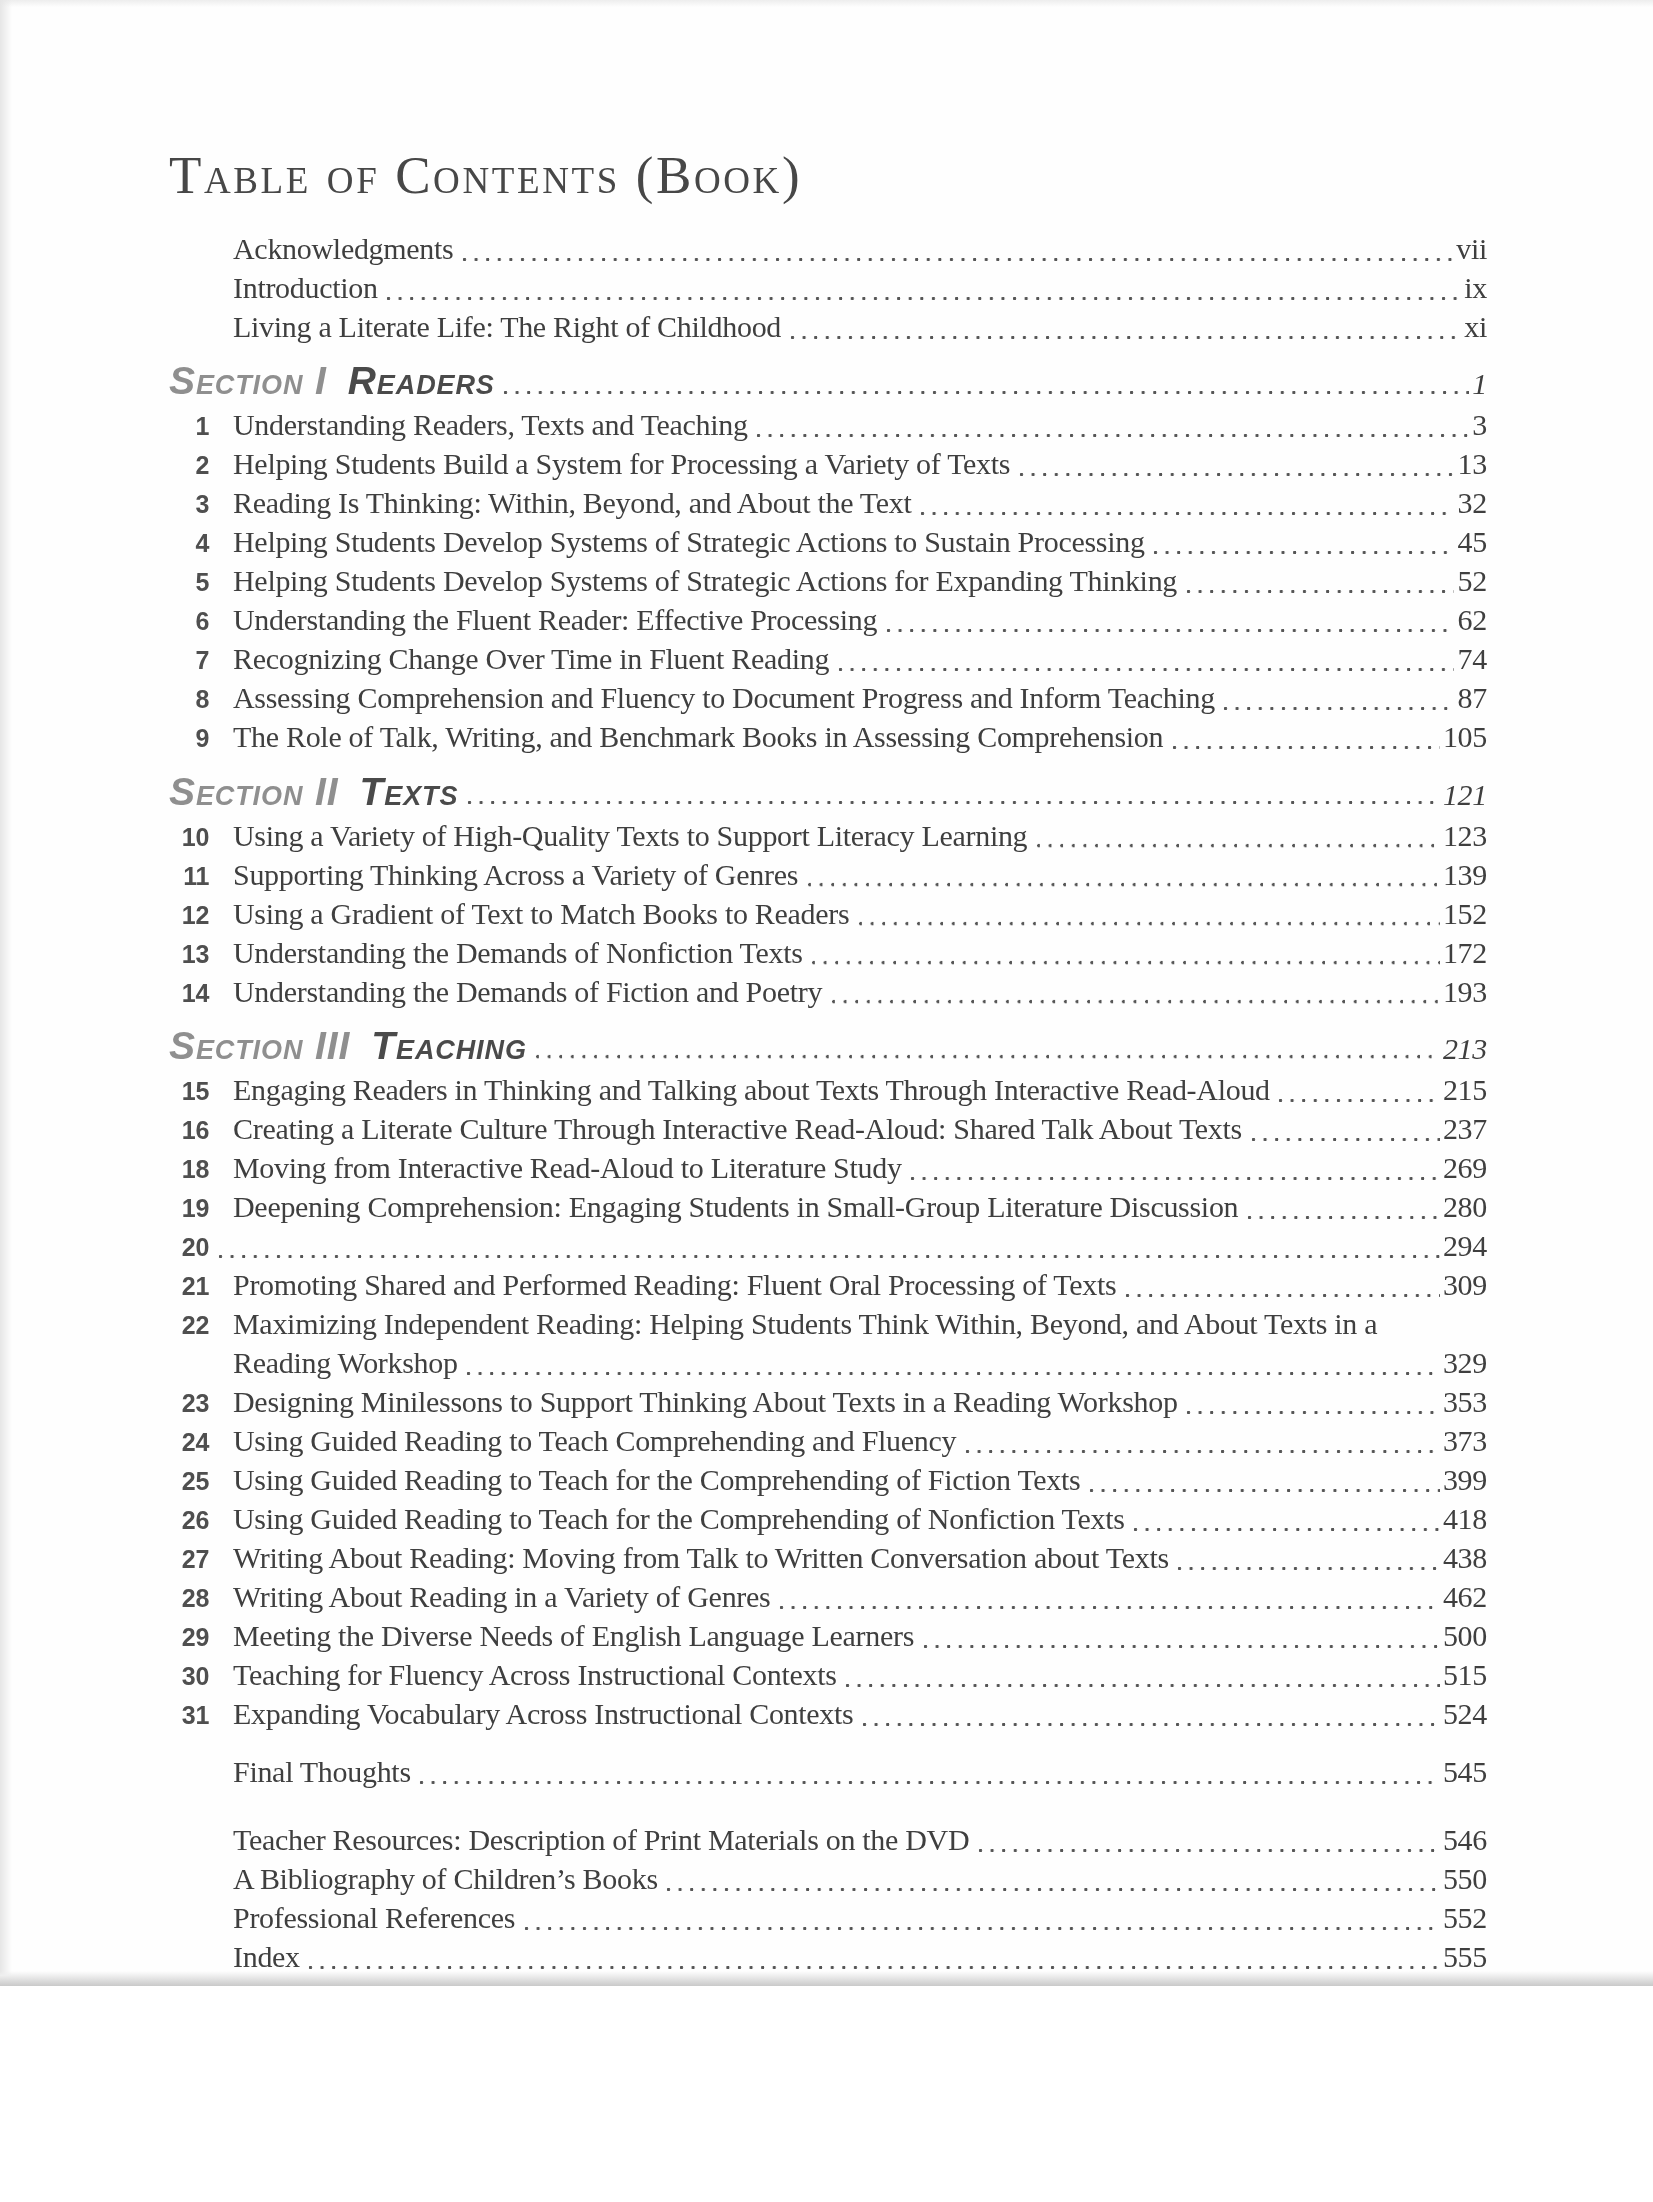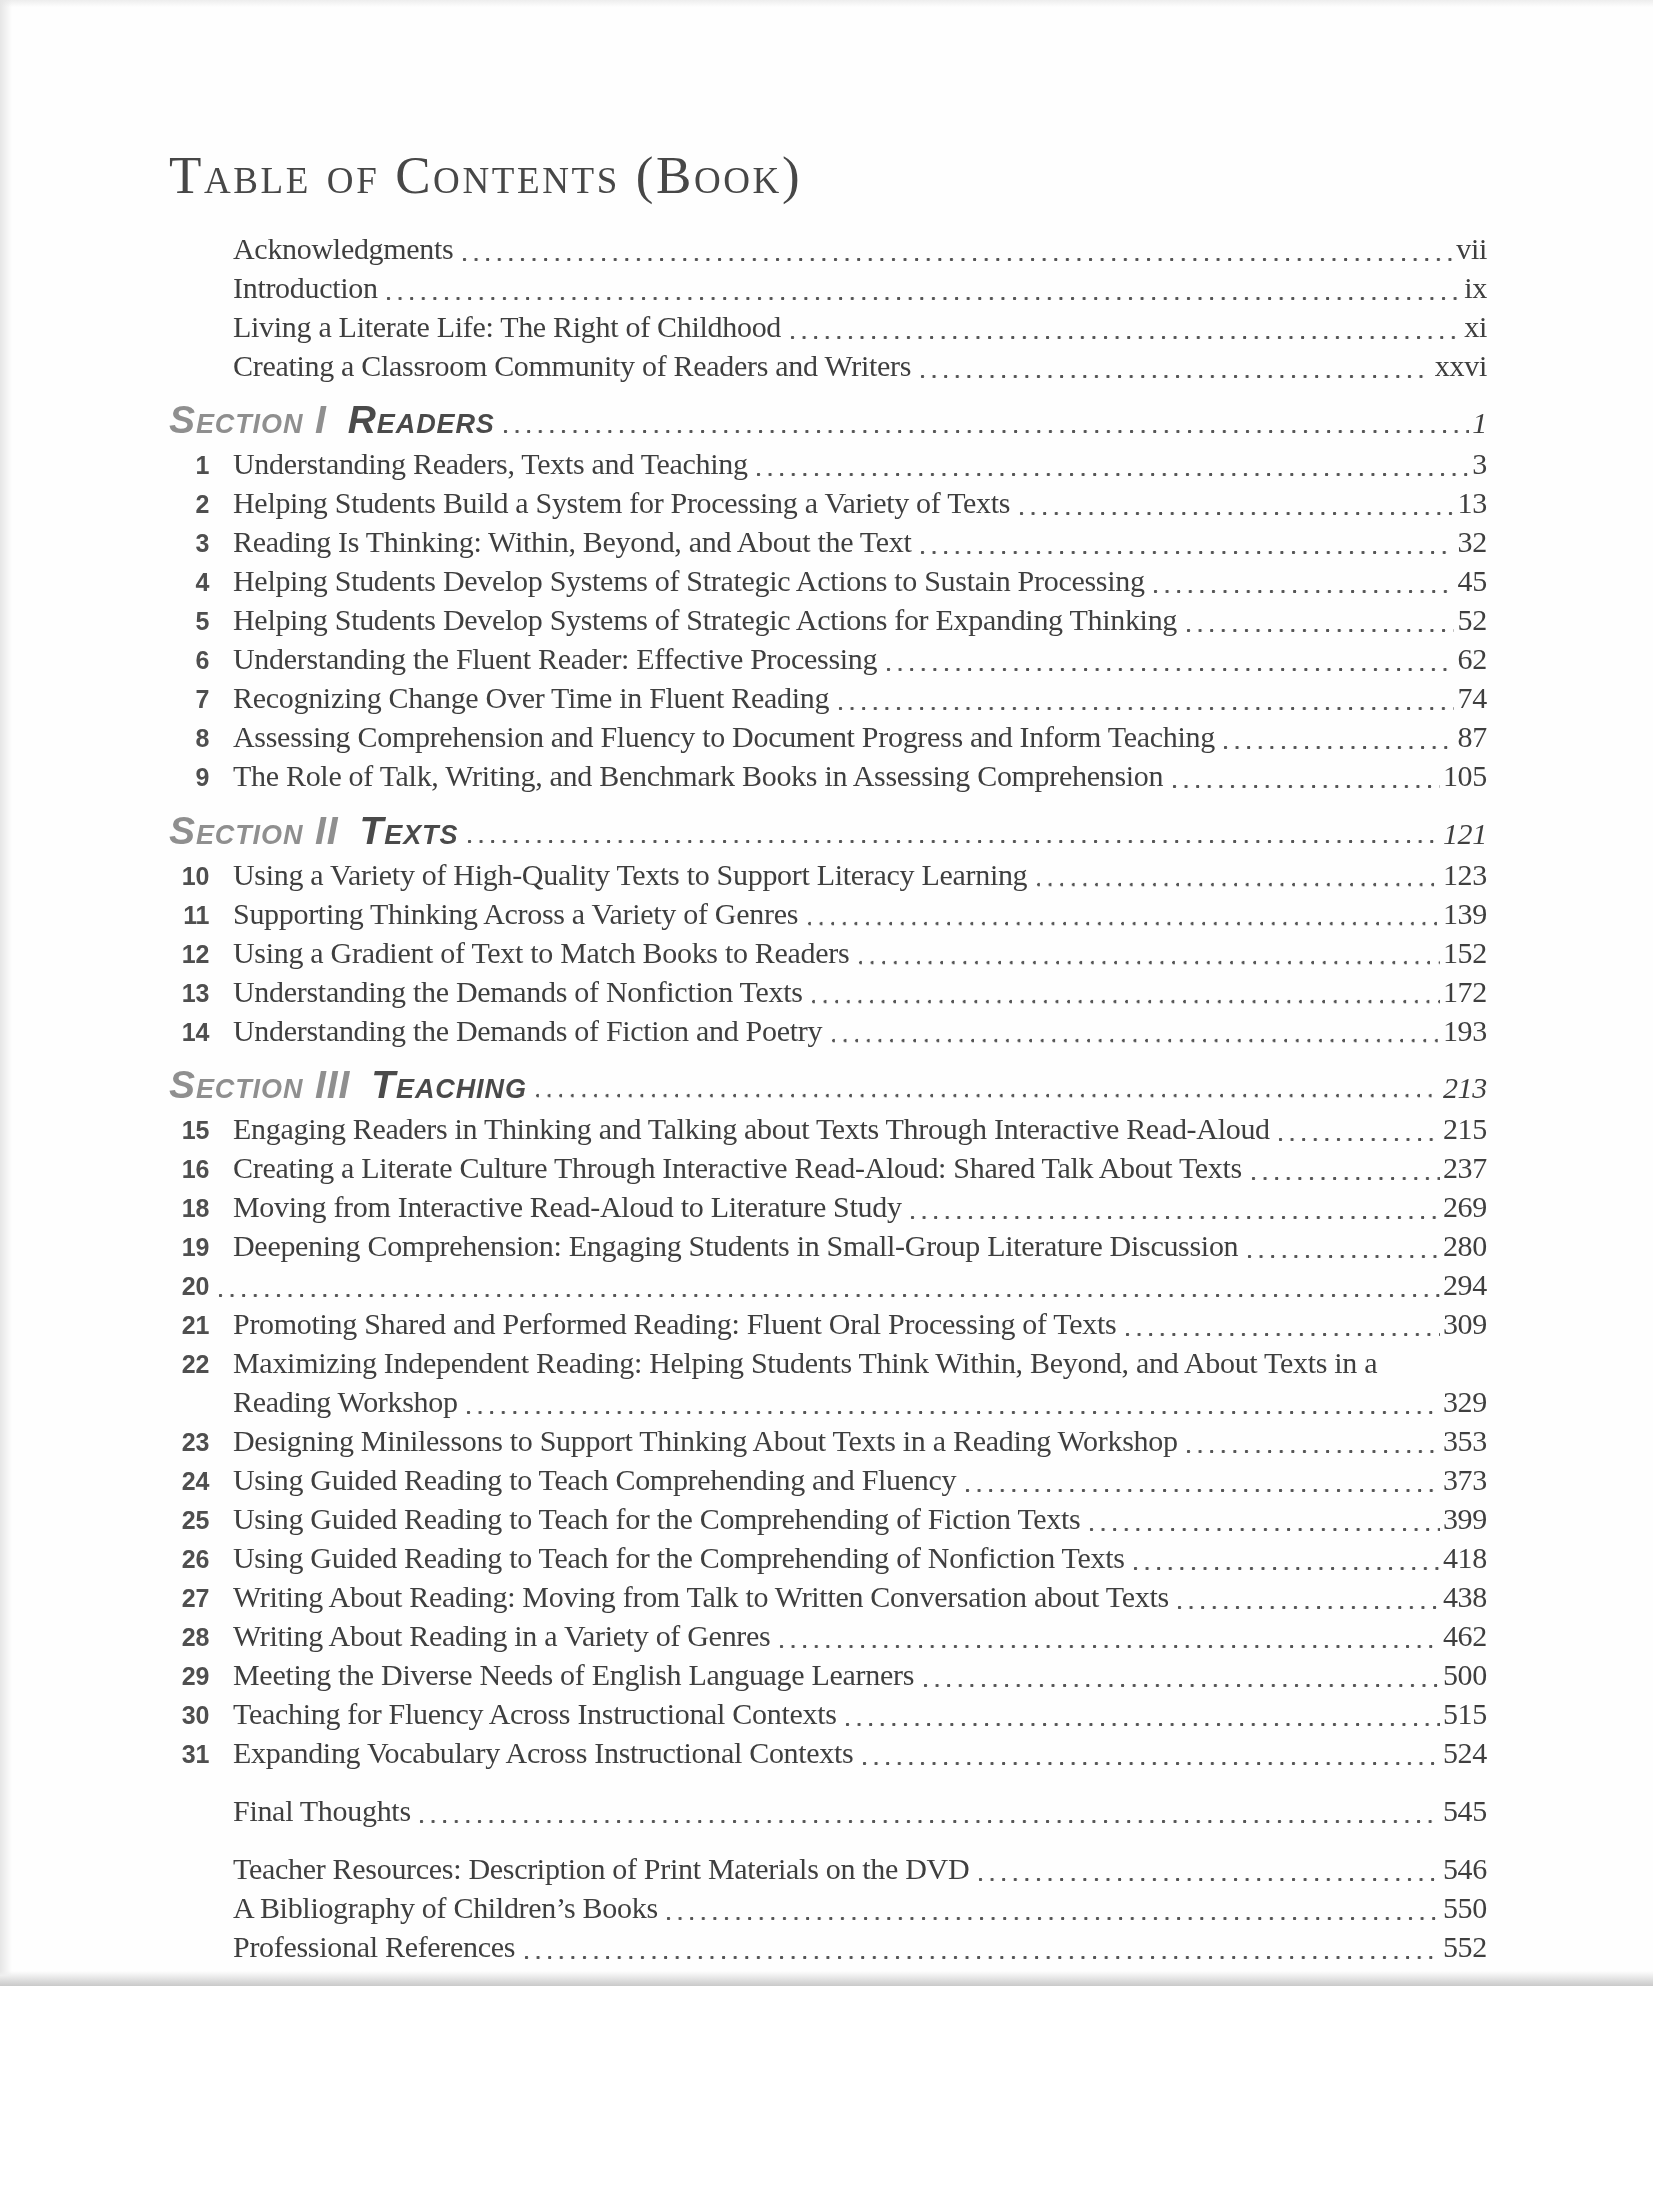--- a/index.html
+++ b/index.html
@@ -73,21 +73,21 @@
   .section-row .dots { margin-bottom: 10.3px; }
   .sec-label, .sec-name {
     font-family: "Liberation Sans", sans-serif;
     font-weight: bold;
     font-variant: small-caps;
     font-size: 39px;
     letter-spacing: 0.9px;
   }
   .sec-label { color: var(--section-label, #8f8f8f); }
   .sec-name { color: var(--section-name, #4a4a4a); margin-left: 21px; }
-  .final-row { margin-top: 19px; margin-bottom: 19px; align-items: center; }
+  .final-row { margin-top: 19px; margin-bottom: 29px; align-items: center; }
   .folio {
     position: absolute;
     left: 169px;
     top: 2058px;
     font-size: 26px;
     color: #565656;
   }
 </style>
 </head>
 <body>
@@ -110,26 +110,20 @@
           <span class="title">Introduction</span>
           <span class="dots"></span>
           <span class="pg">ix</span>
         </div>
         <div class="row">
           <span class="num"></span>
           <span class="title">Living a Literate Life: The Right of Childhood</span>
           <span class="dots"></span>
           <span class="pg">xi</span>
         </div>
-        <div class="row">
-          <span class="num"></span>
-          <span class="title">Creating a Classroom Community of Readers and Writers</span>
-          <span class="dots"></span>
-          <span class="pg">xxvi</span>
-        </div>
         <div class="row section-row">
           <span class="sec-label">Section I</span>
           <span class="sec-name">Readers</span>
           <span class="dots"></span>
           <span class="pg">1</span>
         </div>
         <div class="row">
           <span class="num">1</span>
           <span class="title">Understanding Readers, Texts and Teaching</span>
           <span class="dots"></span>

